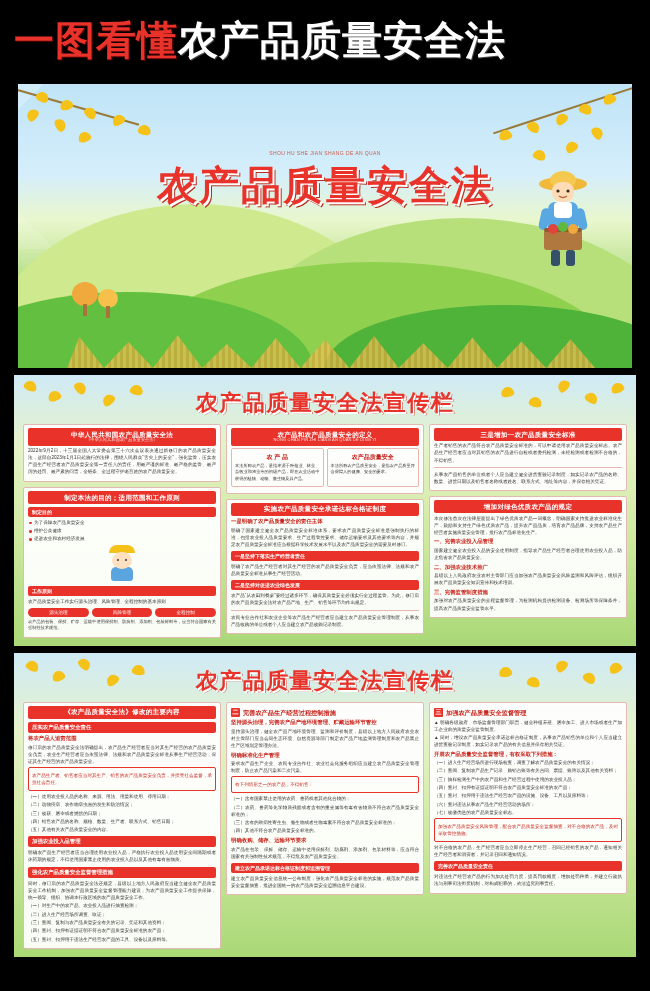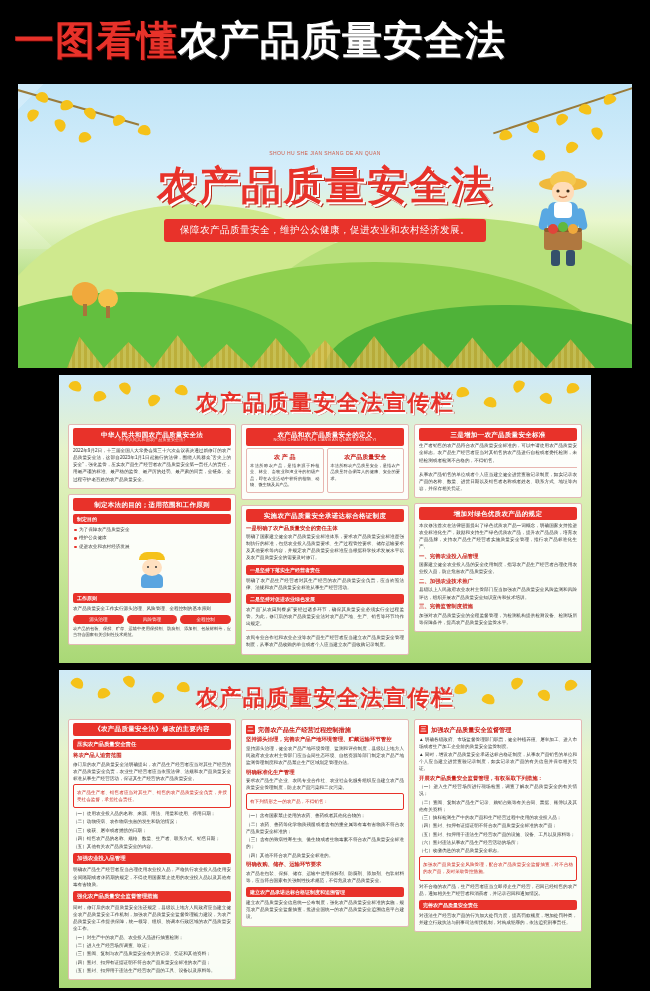--- a/index.html
+++ b/index.html
@@ -128,21 +128,21 @@
   .tree {
     position: absolute; bottom: 52px; left: 54px;
   }
   .tree .crown { width: 26px; height: 24px; background: #f0a93c; border-radius: 50%; }
   .tree .trunk { width: 4px; height: 12px; background: #a9743a; margin: -2px auto 0; }
   .tree2 { left: 80px; bottom: 50px; }
   .tree2 .crown { width: 20px; height: 19px; background: #f6c04a; }
 
   
   .board {
-    width: 532px;
+    width: 622px;
     margin: 7px auto 0;
     background: linear-gradient(#cfeaf7 0%, #e6f3c9 26%, #cfe9a0 60%, #a9d876 100%);
     position: relative;
     padding: 0 0 8px 0;
   }
   .board-head {
     text-align: center;
     padding: 13px 0 6px;
     position: relative;
     z-index: 3;
@@ -322,21 +322,20 @@
       <div class="leaf" style="right:64px;top:30px;transform:rotate(-42deg);"></div>
       <div class="leaf" style="right:92px;top:38px;transform:rotate(33deg);"></div>
       <div class="leaf" style="right:120px;top:46px;transform:rotate(-12deg);"></div>
       <div class="leaf" style="right:28px;top:44px;transform:rotate(55deg);"></div>
       <div class="leaf" style="right:54px;top:58px;transform:rotate(-35deg);"></div>
       <div class="leaf" style="right:86px;top:66px;transform:rotate(20deg);"></div>
     </div>
 
     <div class="hero-sub-en">SHOU HU SHE JIAN SHANG DE AN QUAN</div>
     <div class="hero-main">农产品质量安全法</div>
-    <div class="hero-ribbon">保障农产品质量安全，维护公众健康，促进农业和农村经济发展。</div>
 
     <svg class="farmer" viewBox="0 0 66 104">
       <ellipse cx="33" cy="20" rx="24" ry="7" fill="#f0b93c"></ellipse>
       <ellipse cx="33" cy="16" rx="13" ry="9" fill="#f5c84f"></ellipse>
       <rect x="22" y="18" width="22" height="20" rx="9" fill="#ffdcb8"></rect>
       <circle cx="28" cy="27" r="1.6" fill="#3a2a18"></circle>
       <circle cx="38" cy="27" r="1.6" fill="#3a2a18"></circle>
       <path d="M29 32 q4 3 8 0" stroke="#b5693f" stroke-width="1.4" fill="none"></path>
       <rect x="18" y="38" width="30" height="34" rx="7" fill="#59a8e2"></rect>
       <rect x="24" y="38" width="18" height="16" rx="4" fill="#fff"></rect>

